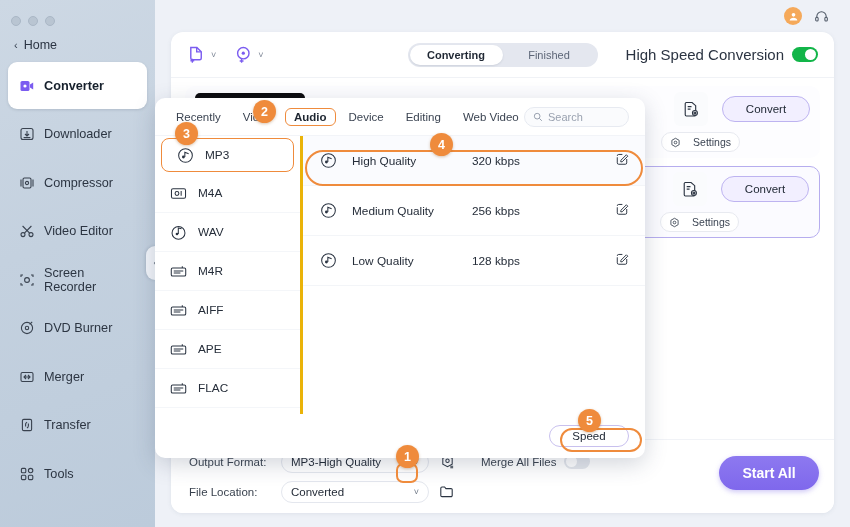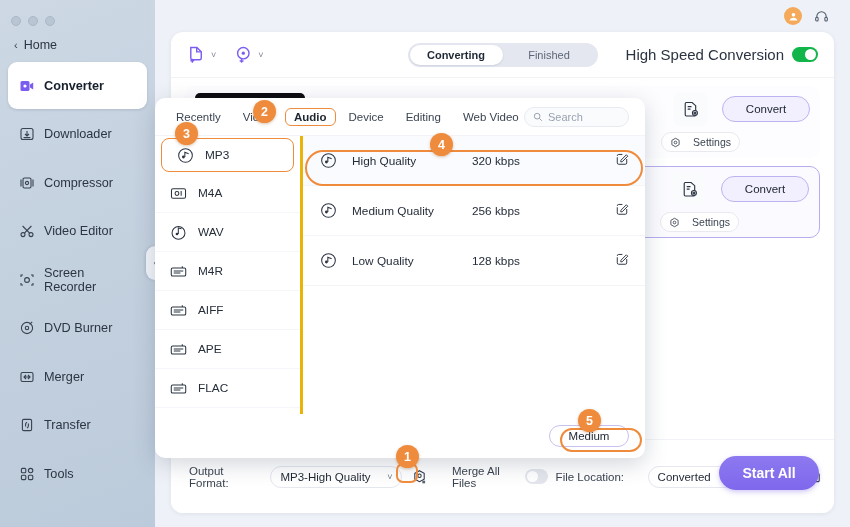--- a/index.html
+++ b/index.html
@@ -132,21 +132,21 @@
   }
   .rowright { display:flex; align-items:center; }
   .rowcol { display:flex; flex-direction:column; align-items:flex-end; gap:6px; }
 
   
   .bottombar {
     position:absolute; left:0; right:0; bottom:0; height: 74px;
     background:#fff; border-top:1px solid #f1f3f7;
     display:flex; align-items:center; padding: 0 18px;
   }
-  .bb-left { display:flex; flex-direction:row; gap:8px; }
+  .bb-left { display:flex; flex-direction:column; gap:8px; }
   .bb-line { display:flex; align-items:center; gap:8px; }
   .bb-label { font-size:11.5px; color:#3a434f; width: 84px; }
   .bb-select {
     width: 148px; height: 22px; border-radius:11px;
     border:1px solid #e4e7ee; background:#fff;
     display:flex; align-items:center; justify-content:space-between;
     padding: 0 9px; font-size:11.5px; color:#1f2733;
   }
   .bb-select .caret { font-size:9px; color:#6d7684; }
   .icon-btn { width:20px; height:20px; display:flex; align-items:center; justify-content:center; }
@@ -615,21 +615,21 @@
                 <path d="M2.6 4.4A1.6 1.6 0 014.2 2.8h4.2"></path>
                 <path d="M13.4 8v4.4a1.6 1.6 0 01-1.6 1.6H4.2a1.6 1.6 0 01-1.6-1.6V6"></path>
                 <path d="M6.6 9.6l6.4-6.4 1.6 1.6-6.4 6.4H6.6z"></path>
               </svg>
           </span>
         </div>
       </div>
     </div>
 
     <div class="dd-foot">
-      <span class="create-btn">Medium</span>
+      <span class="create-btn">Speed</span>
     </div>
   </div>
 
   <div class="rect" style="left:396px; top:463px; width:22px; height:20px;"></div>
   <div class="badge" style="left:396px; top:445px;">1</div>
 
   <div class="badge" style="left:253px; top:100px;">2</div>
 
   <div class="badge" style="left:175px; top:122px;">3</div>
 

